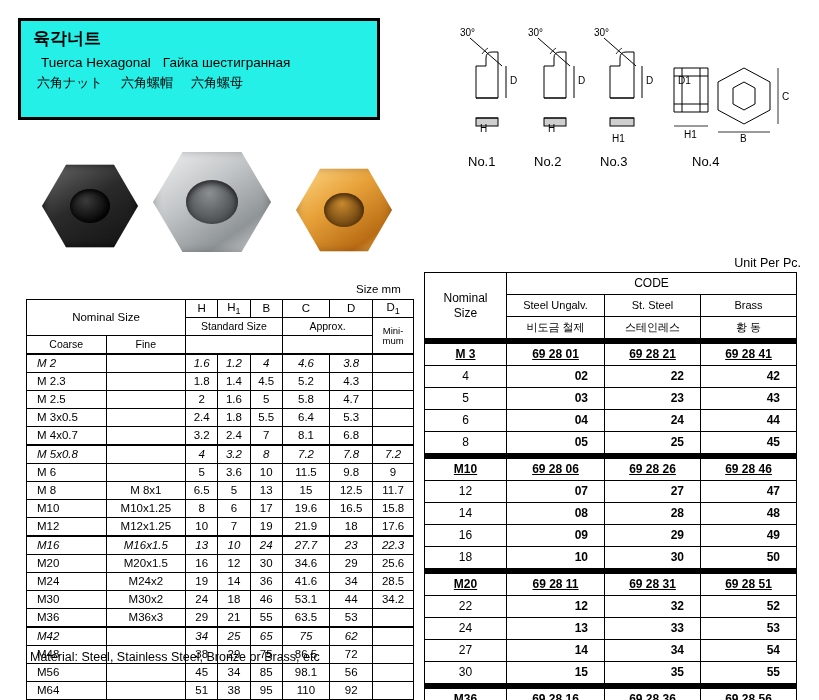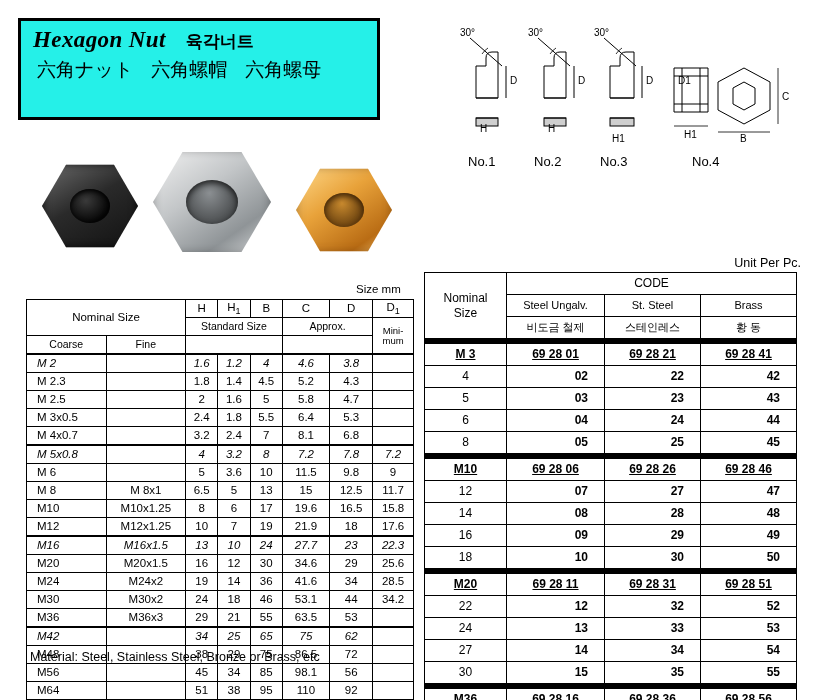--- a/index.html
+++ b/index.html
@@ -46,21 +46,21 @@
   }
   #title-line2 {
     margin-top: 5px;
     font-size: 13.5px;
     display: flex;
     gap: 12px;
     padding-left: 8px;
   }
   #title-line3 {
     margin-top: 4px;
-    font-size: 19px;
+    font-size: 13px;
     display: flex;
     gap: 18px;
     padding-left: 4px;
   }
   #title-ref {
     margin-top: 6px;
     font-family: "Liberation Serif", serif;
     font-style: italic;
     font-weight: bold;
     font-size: 16px;
@@ -222,22 +222,25 @@
     border-top: 6px solid #000000;
     text-decoration: underline;
   }
   table.code .hdr-small { font-size: 11px; }
 </style>
 </head>
 <body>
 
 <div id="title-block">
   <div id="title-line1">
-    <span class="title-en">Hexagon Nut</span>
     <span class="title-kr">육각너트</span>
+  </div>
+  <div id="title-line2">
+    <span>Tuerca Hexagonal</span>
+    <span>Гайка шестигранная</span>
   </div>
   <div id="title-line3">
     <span>六角ナット</span>
     <span>六角螺帽</span>
     <span>六角螺母</span>
   </div>
 </div>
 
 <div id="photos">
   <div class="nut-photo" id="photo-black">

